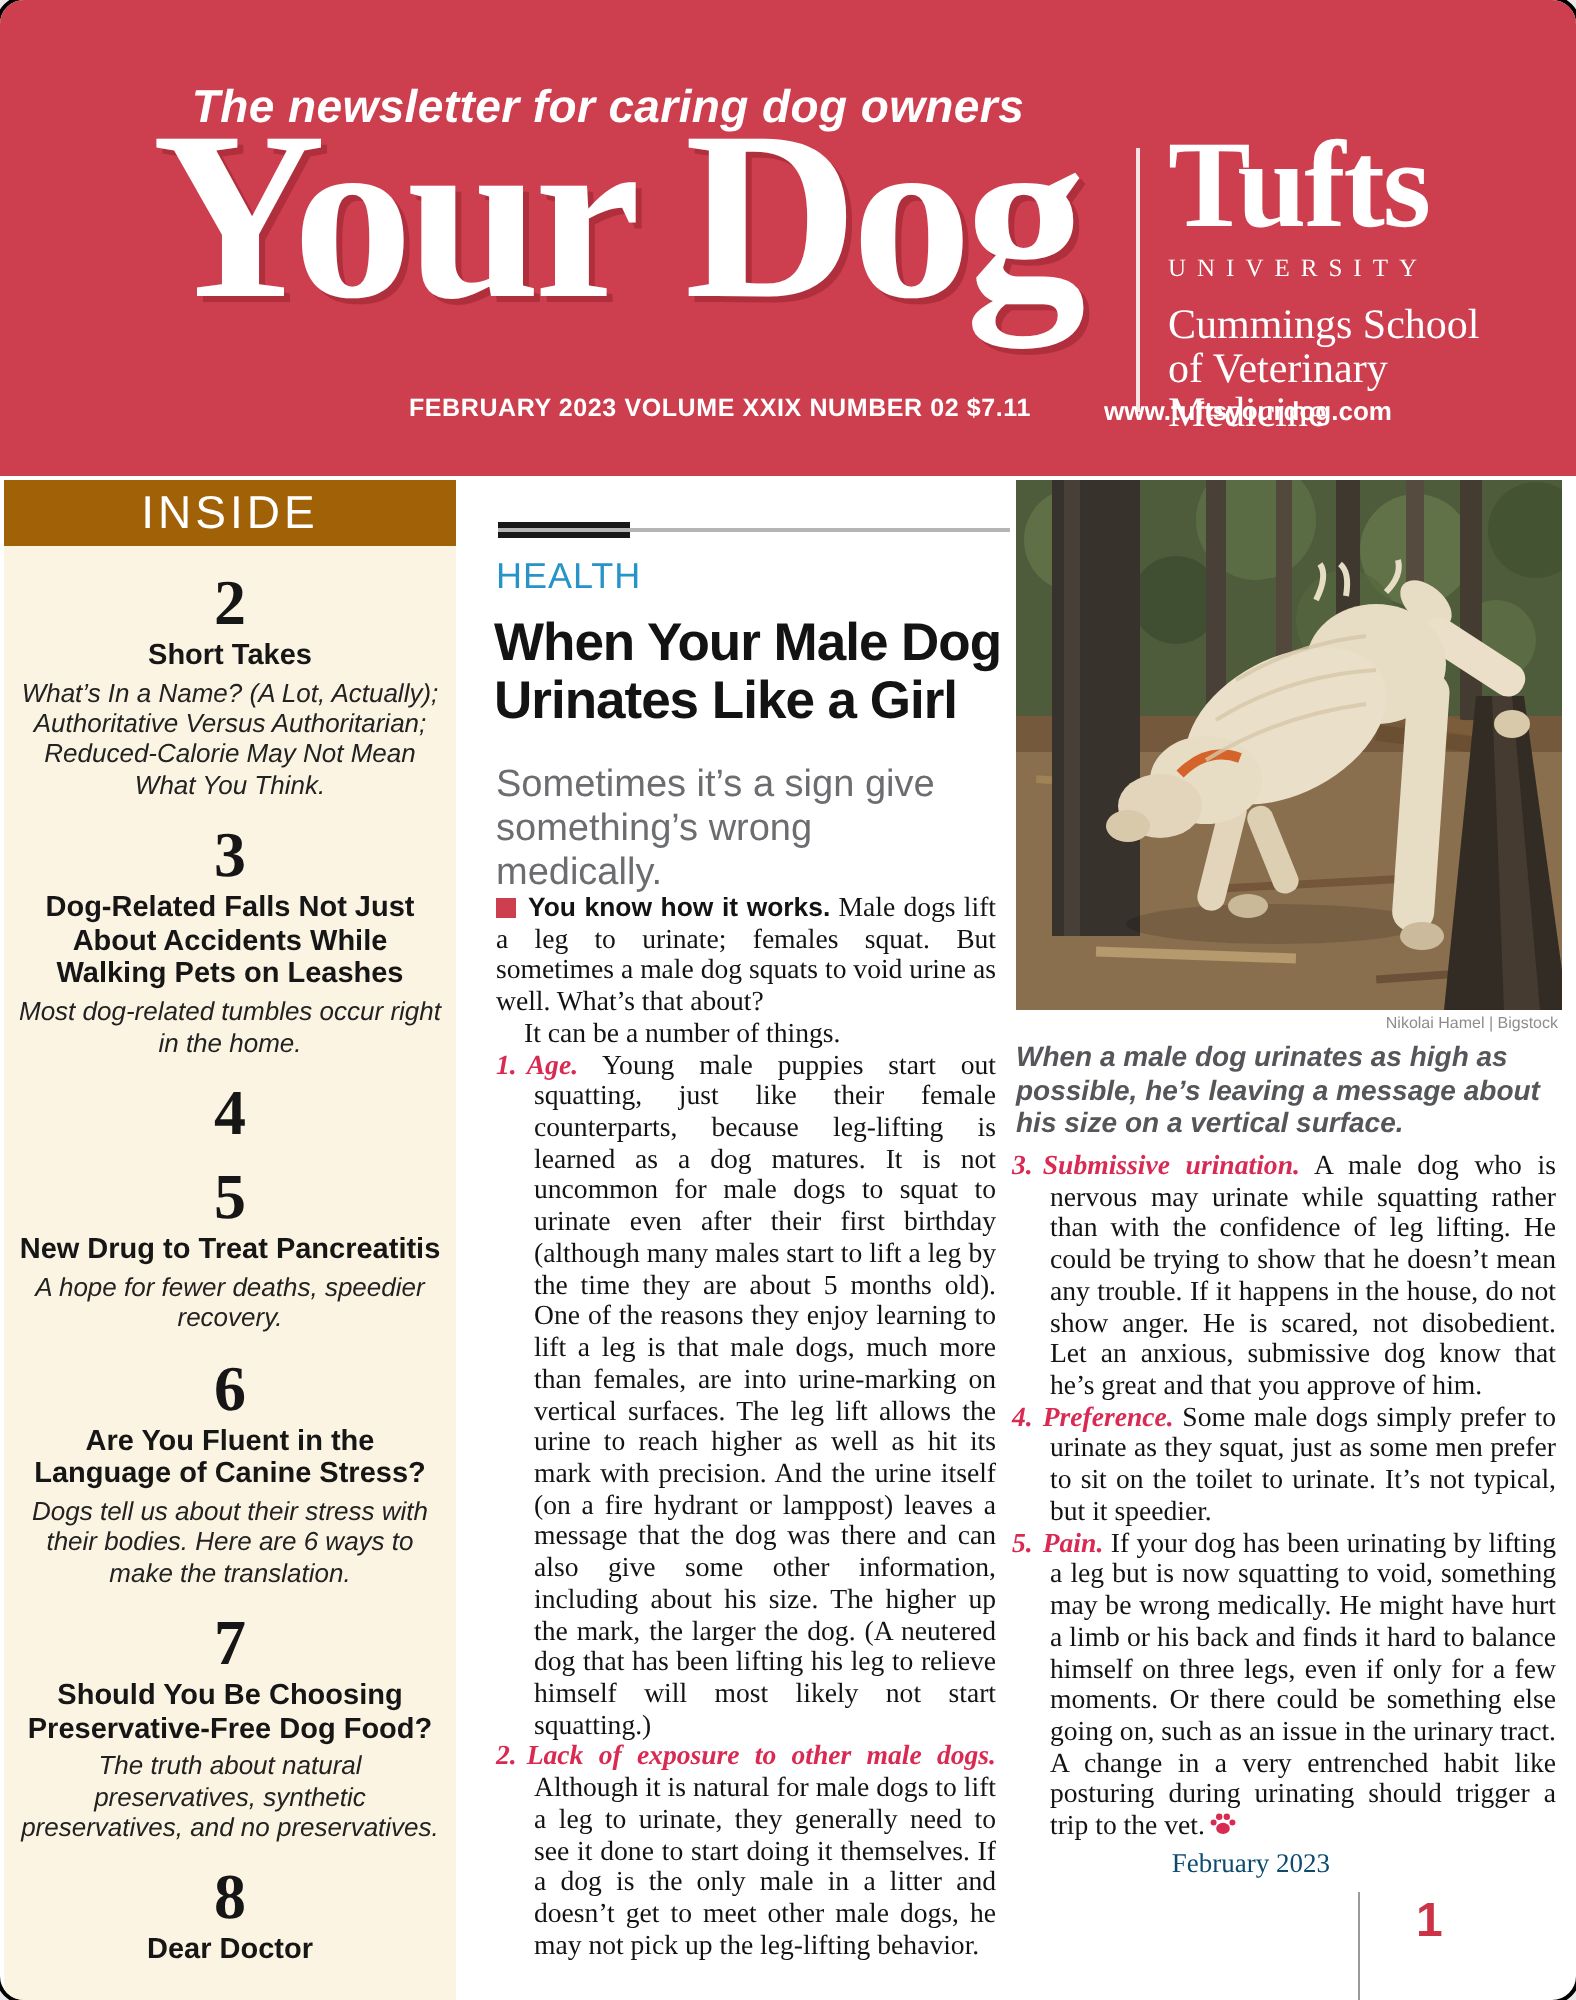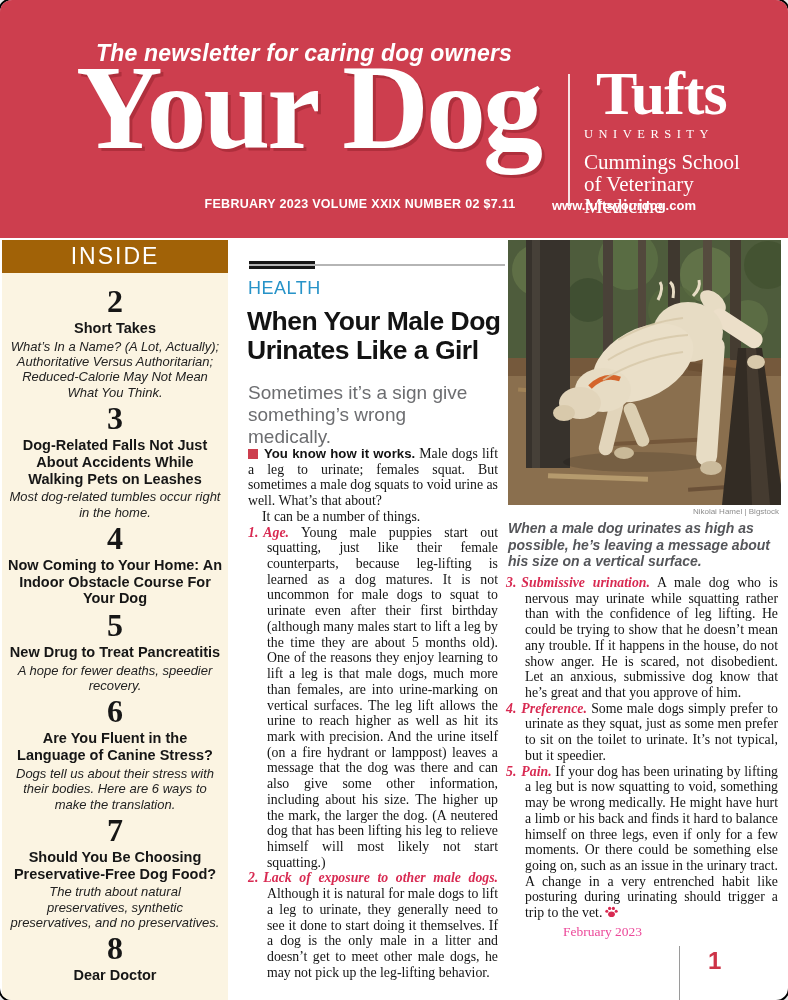--- a/index.html
+++ b/index.html
@@ -16,21 +16,21 @@
     color:#fff;font-style:italic;font-weight:bold;font-size:23px;letter-spacing:.2px;
   }
   .wordmark{
     position:absolute;left:48px;top:42px;width:520px;text-align:center;
     color:#fff;font-family:"Liberation Serif",serif;font-weight:bold;
     font-size:120px;line-height:1.1;letter-spacing:-3px;
     text-shadow:3px 3px 0 rgba(120,20,30,.35);
   }
   .mast-divider{position:absolute;left:568px;top:74px;width:2px;height:132px;background:rgba(255,255,255,.85);}
   .tufts{position:absolute;left:584px;top:64px;width:190px;color:#fff;}
-  .tufts-word{font-family:"Liberation Serif",serif;font-weight:bold;font-size:62px;line-height:.95;letter-spacing:-1px;margin-left:12px;}
+  .tufts-word{font-family:"Liberation Serif",serif;font-weight:bold;font-size:62px;line-height:.95;letter-spacing:-1px;}
   .tufts-univ{font-family:"Liberation Serif",serif;font-size:12.5px;letter-spacing:5.5px;margin-top:4px;}
   .tufts-school{font-family:"Liberation Serif",serif;font-size:21px;line-height:1.06;margin-top:9px;}
   .issue-line{
     position:absolute;left:150px;top:197px;width:420px;text-align:center;
     color:#fff;font-weight:bold;font-size:12.5px;letter-spacing:.3px;
   }
   .website{position:absolute;left:552px;top:198px;color:#fff;font-weight:bold;font-size:13px;}
   
   .sidebar{position:absolute;left:2px;top:240px;width:226px;bottom:0;}
   .inside-bar{
@@ -70,21 +70,21 @@
   .li-lead{color:#d82a52;font-weight:bold;font-style:italic;}
   .paw{display:inline-block;vertical-align:-1px;margin-left:3px;}
   
   .photo{position:absolute;left:508px;top:240px;width:273px;height:265px;overflow:hidden;background:#4e5c3c;}
   .credit{position:absolute;left:508px;top:507px;width:271px;text-align:right;font-size:8px;color:#8d8d8d;}
   .caption{
     position:absolute;left:508px;top:520px;width:262px;
     font-weight:bold;font-style:italic;font-size:14px;line-height:1.18;color:#55565a;
   }
   
-  .footer-date{position:absolute;left:540px;top:924px;width:125px;text-align:center;font-family:"Liberation Serif",serif;font-size:13.5px;color:#ec4899;}
+  .footer-date{position:absolute;left:540px;top:924px;width:125px;text-align:right;font-family:"Liberation Serif",serif;font-size:13.5px;color:#0c4a6e;}
   .footer-rule{position:absolute;left:679px;top:946px;width:1px;height:54px;background:#9a9a9a;}
   .footer-page{position:absolute;left:708px;top:947px;font-weight:bold;font-size:24px;color:#cd3347;}
 </style>
 </head>
 <body>
 
 <div class="page">
 
   <div class="masthead">
     <div class="tagline">The newsletter for caring dog owners</div>
@@ -110,21 +110,20 @@
         <div class="toc-title">Short Takes</div>
         <div class="toc-desc">What’s In a Name? (A Lot, Actually); Authoritative Versus Authoritarian; Reduced-Calorie May Not Mean What You Think.</div>
       </div>
       <div class="toc-item">
         <div class="toc-num">3</div>
         <div class="toc-title">Dog-Related Falls Not Just About Accidents While Walking Pets on Leashes</div>
         <div class="toc-desc">Most dog-related tumbles occur right in the home.</div>
       </div>
       <div class="toc-item">
         <div class="toc-num">4</div>
-        <div class="toc-title">Now Coming to Your Home: An Indoor Obstacle Course For Your Dog</div>
       </div>
       <div class="toc-item">
         <div class="toc-num">5</div>
         <div class="toc-title">New Drug to Treat Pancreatitis</div>
         <div class="toc-desc">A hope for fewer deaths, speedier recovery.</div>
       </div>
       <div class="toc-item">
         <div class="toc-num">6</div>
         <div class="toc-title">Are You Fluent in the Language of Canine Stress?</div>
         <div class="toc-desc">Dogs tell us about their stress with their bodies. Here are 6 ways to make the translation.</div>

